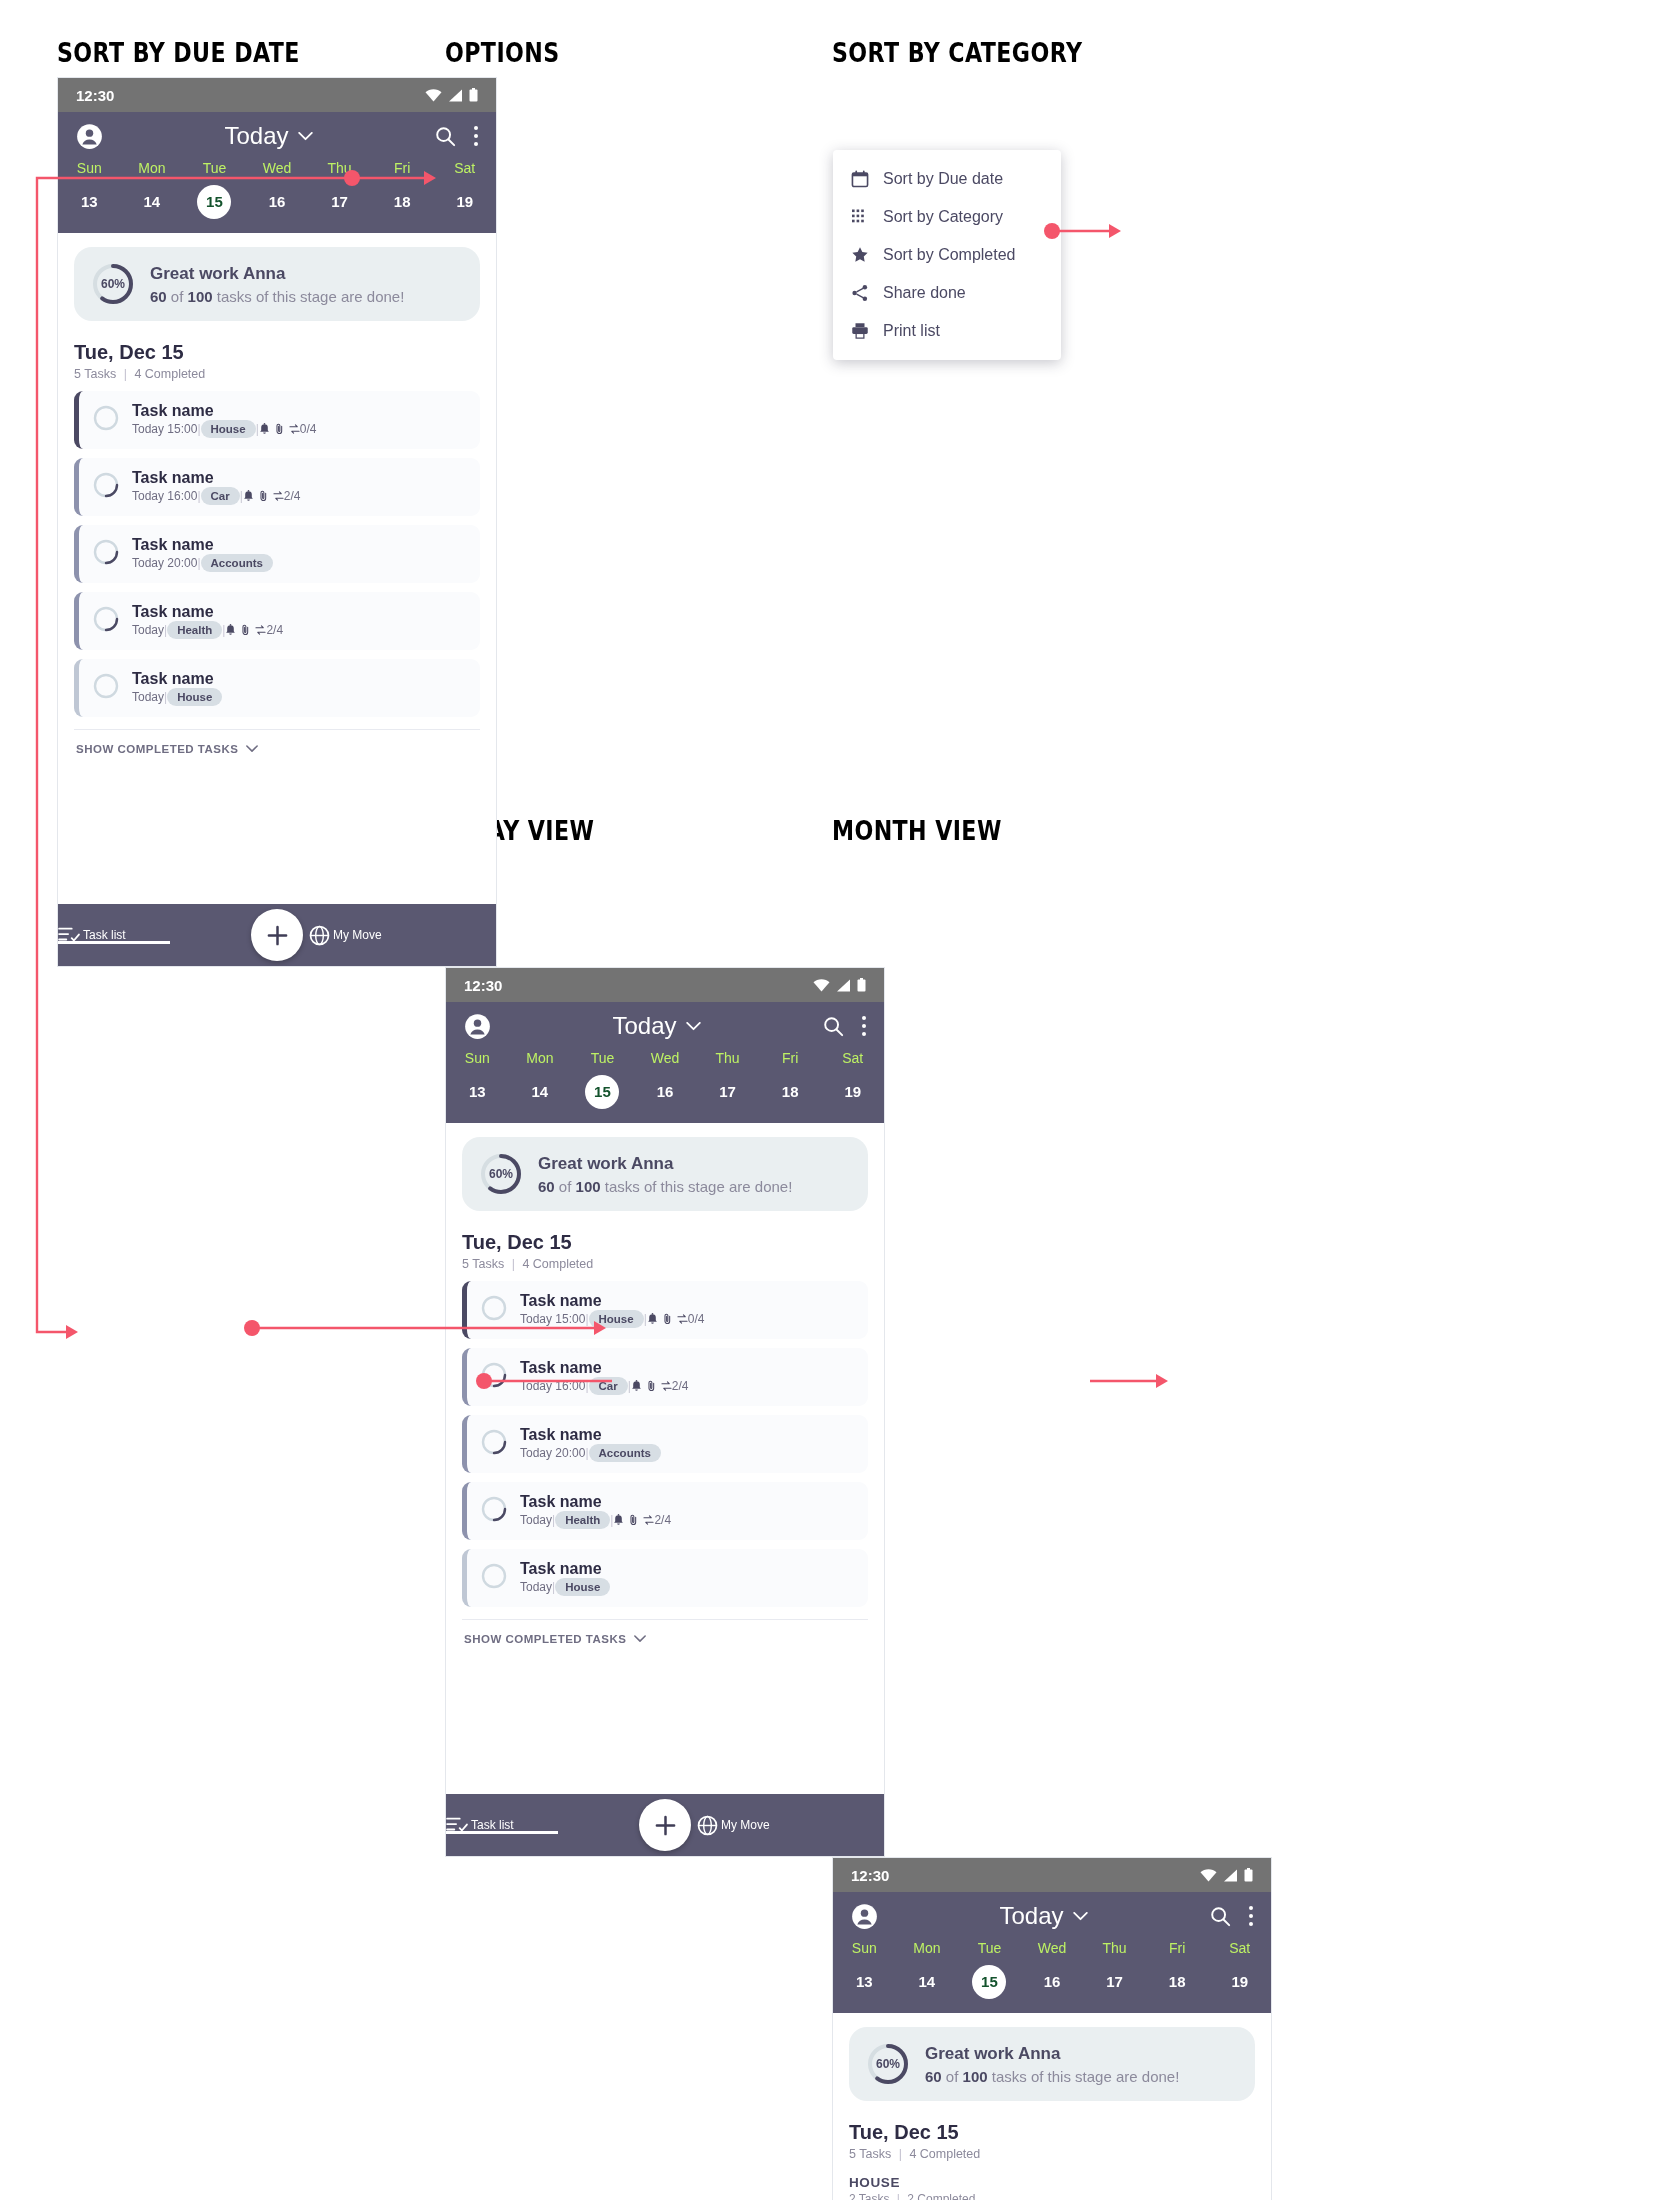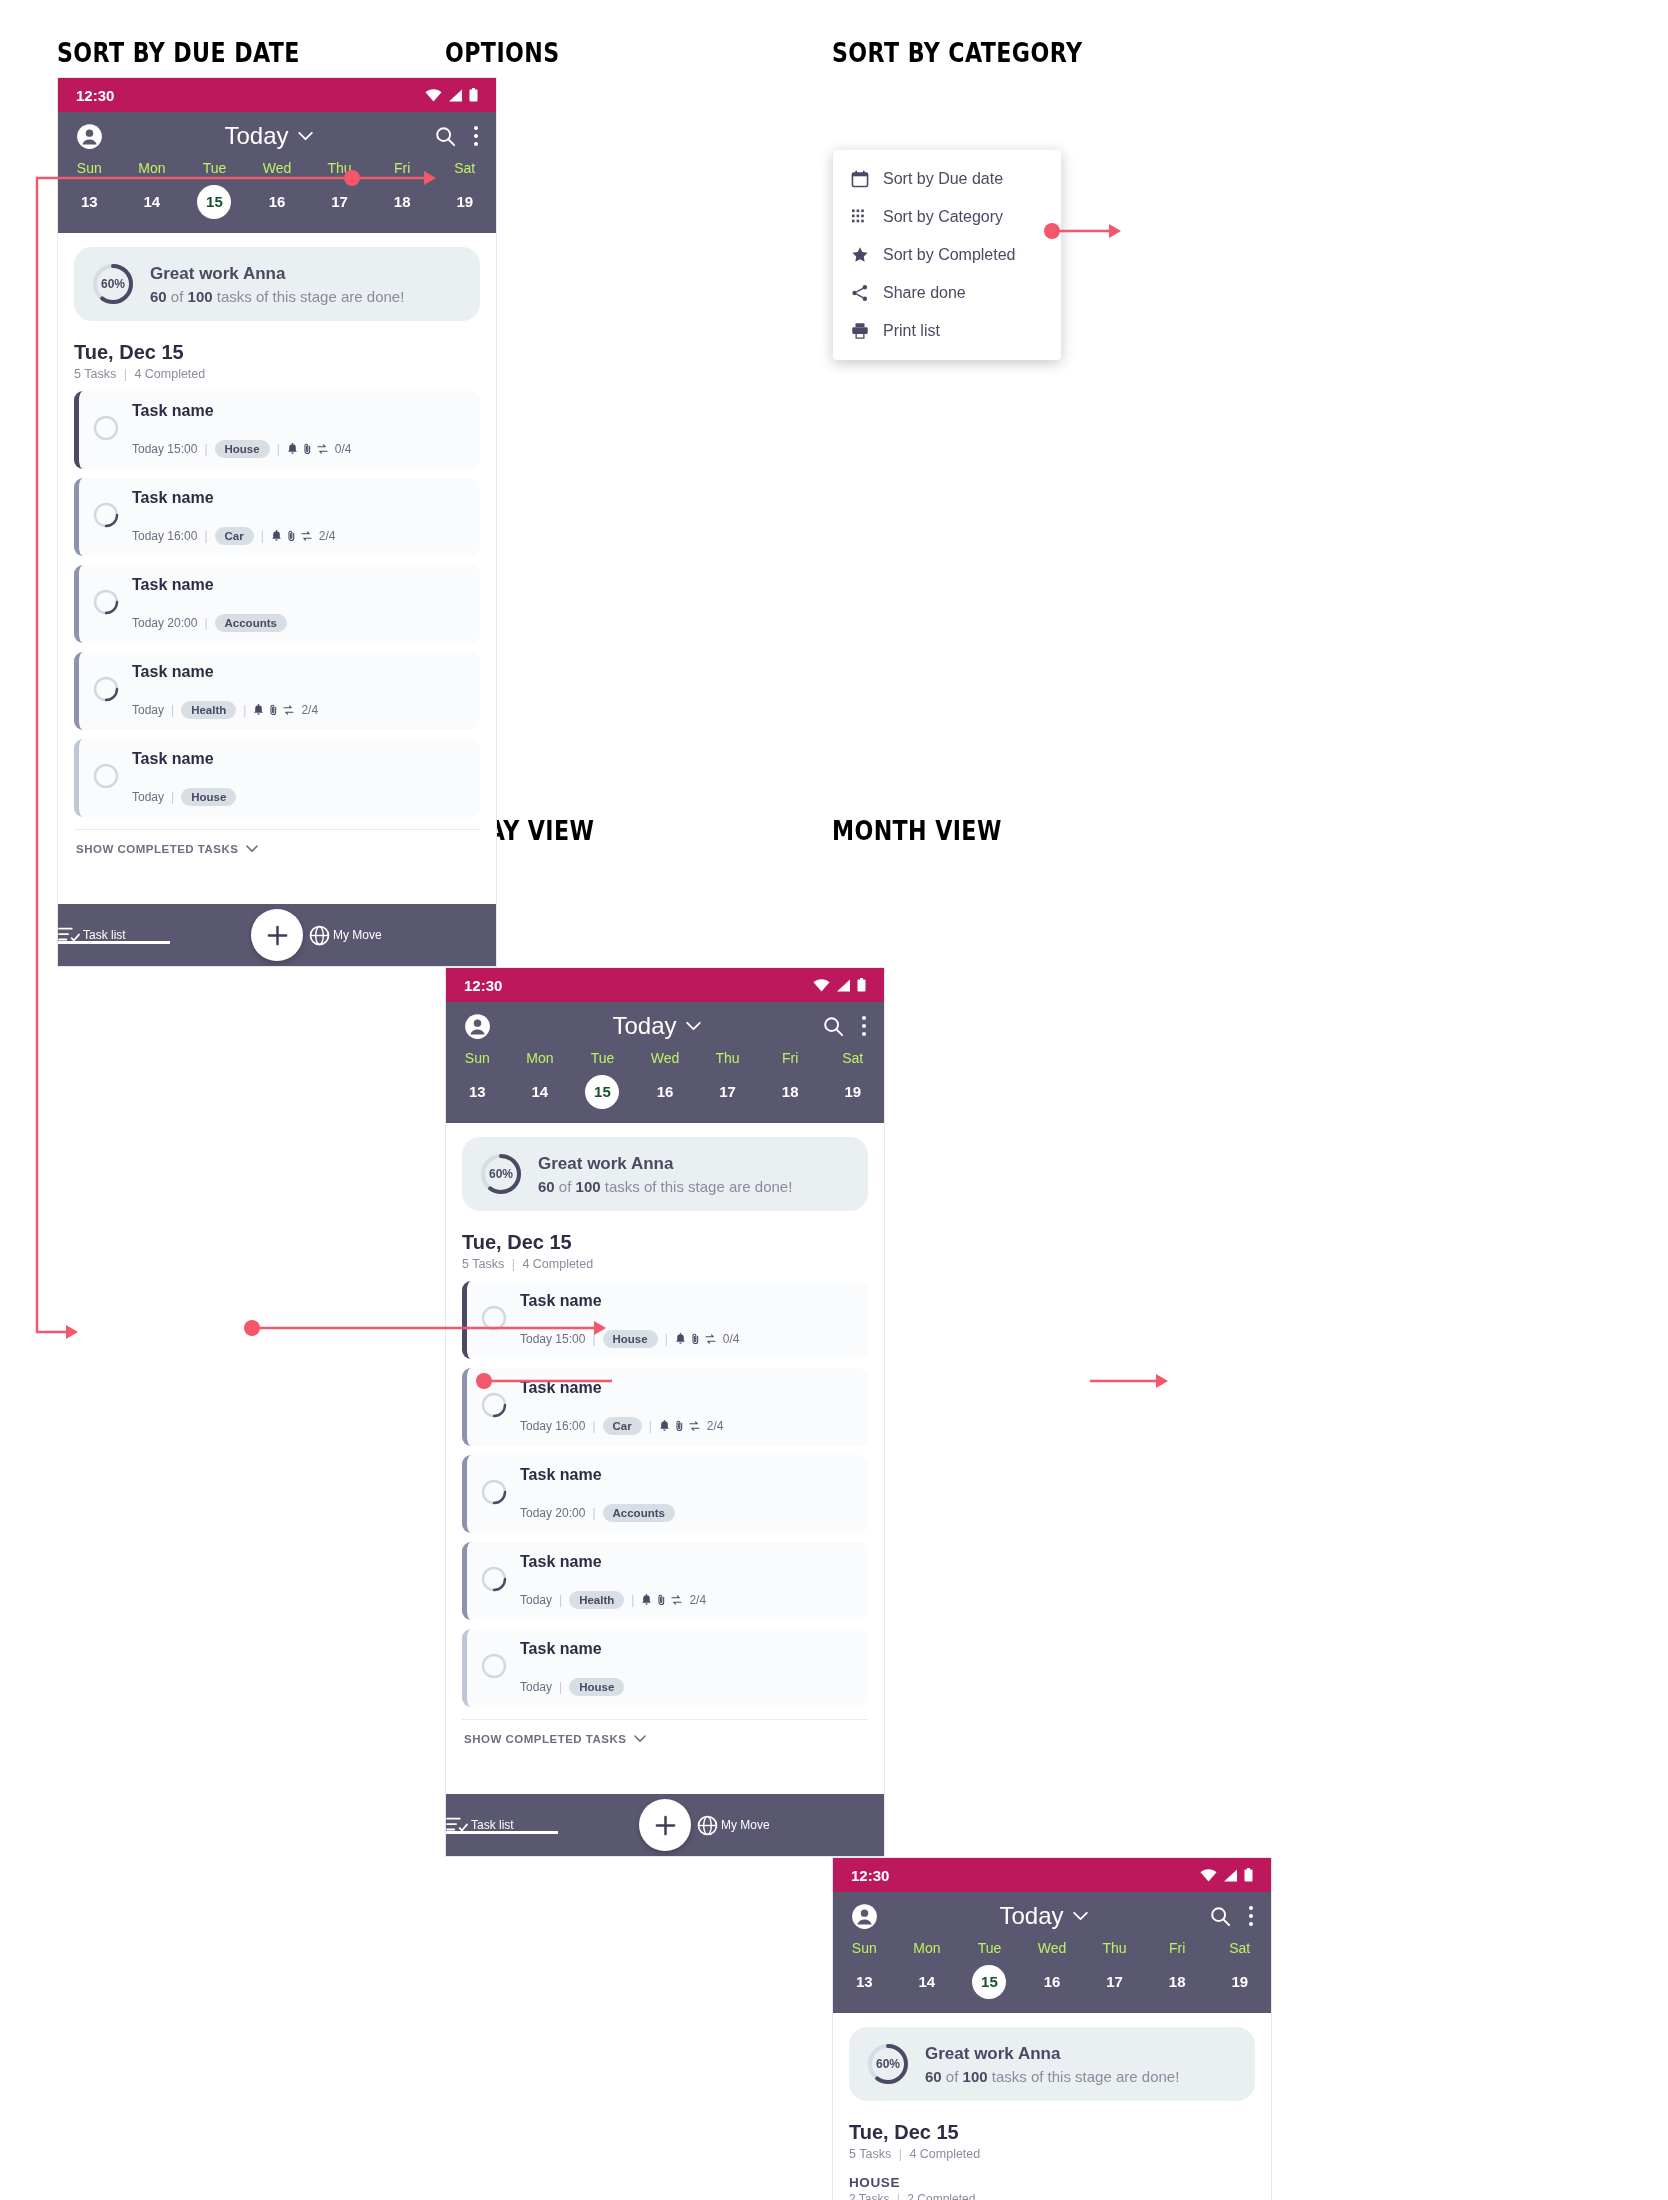--- a/index.html
+++ b/index.html
@@ -36,21 +36,21 @@
     border: 1px solid #e4e7ec;
     overflow: hidden;
     position: relative;
     display: flex;
     flex-direction: column;
   }
   .phone.tall { height: 890px; }
 
   
   .statusbar {
-    background: #be185d;
+    background: #737373;
     height: 34px;
     display: flex;
     align-items: center;
     padding: 0 18px;
     color: #ffffff;
     font-size: 15px;
     font-weight: 700;
     flex: none;
   }
   .statusbar .sb-time { flex: none; }
@@ -140,22 +140,22 @@
     gap: 13px;
     padding: 11px 12px 11px 14px;
     min-height: 56px;
   }
   .task.p-low  { border-left-color: #bfc7d4; }
   .task.p-mid  { border-left-color: #8d92ad; }
   .task .chk { flex: none; }
   .task .tbody { flex: 1; min-width: 0; }
   .task .tname { font-size: 16px; font-weight: 700; color: #2e2c44; }
   .task .tmeta {
-    margin-top: 20px;
-    display: flex; align-items: center; gap: 7px;
+    margin-top: 0;
+    display: flex; align-items: center; 
     font-size: 12px; color: #6f6d82;
     white-space: nowrap;
   }
   .pill {
     background: #d7dee4; color: #4b4963;
     border-radius: 20px; padding: 3px 10px;
     font-size: 11.5px; font-weight: 700;
   }
   .vbar { color: #c9c7d4; }
   .micons { display: flex; align-items: center; gap: 5px; color: #4b4963; }

